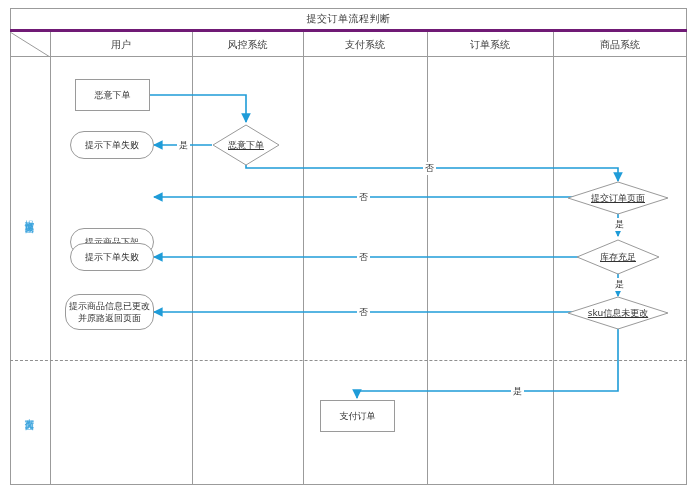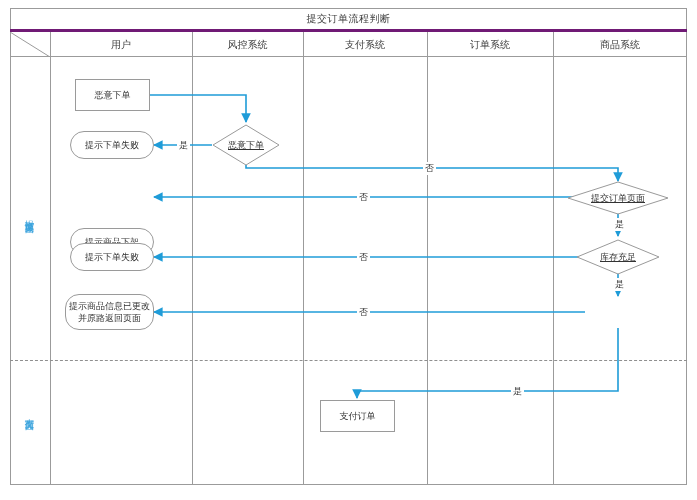--- a/index.html
+++ b/index.html
@@ -278,18 +278,24 @@
     <span class="diamond-label">提交订单页面</span>
   </div>
 
   <div class="diamond-wrap" style="left:576px; top:239px; width:84px; height:36px;">
     <svg width="84" height="36" viewBox="0 0 84 36">
       <polygon points="42,1 83,18 42,35 1,18" fill="#ffffff" stroke="#9a9a9a" stroke-width="1"></polygon>
     </svg>
     <span class="diamond-label">库存充足</span>
   </div>
 
+  <div class="diamond-wrap" style="left:567px; top:296px; width:102px; height:34px;">
+    <svg width="102" height="34" viewBox="0 0 102 34">
+      <polygon points="51,1 101,17 51,33 1,17" fill="#ffffff" stroke="#9a9a9a" stroke-width="1"></polygon>
+    </svg>
+    <span class="diamond-label">sku信息未更改</span>
+  </div>
 
   <div class="node rect" style="left:320px; top:400px; width:75px; height:32px;">
     <span>支付订单</span>
   </div>
 
 </div>
 
 </body></html>

